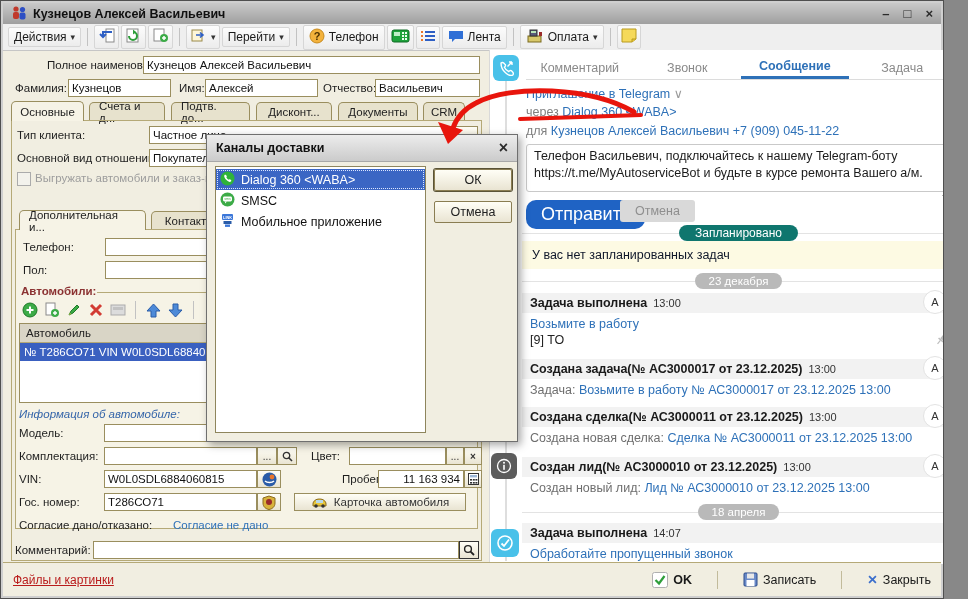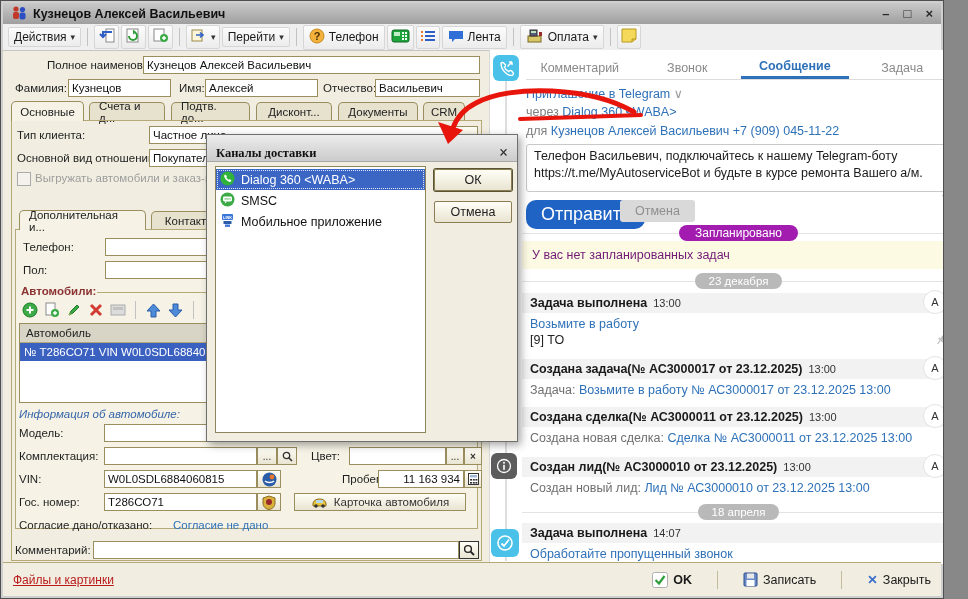--- a/index.html
+++ b/index.html
@@ -59,43 +59,43 @@
     border-radius:3px;padding:3px 7px;font-size:12.5px;line-height:17px;color:#1a1a1a;overflow:hidden;}
   .resizer{position:absolute;right:2px;bottom:2px;width:8px;height:8px;
     background:linear-gradient(135deg,transparent 60%,#b5b5b5 60%);}
   .btn-send{position:absolute;background:#1f63c4;color:#fff;border:none;border-radius:10px;
     padding:4px 15px;font-size:18px;font-family:inherit;}
   .btn-cancel{position:absolute;background:#d9d9d9;color:#8f8f8f;border:none;border-radius:3px;
     padding:4px 15px;font-size:12.5px;font-family:inherit;}
   .divider{position:absolute;left:32px;width:433px;height:18px;display:flex;align-items:center;}
   .divider:before,.divider:after{content:"";flex:1;height:1px;background:#e3e3e3;}
   .pill-gray{background:#b9b9b9;color:#fff;font-size:11.5px;padding:2px 14px;border-radius:10px;white-space:nowrap;}
-  .pill-green{background:#a21caf;color:#fff;font-size:12px;padding:1px 16px;border-radius:11px;white-space:nowrap;}
-  .banner{position:absolute;left:32px;width:433px;background:#fdfae3;color:#701a75;font-size:12.5px;
+  .pill-green{background:#0f766e;color:#fff;font-size:12px;padding:1px 16px;border-radius:11px;white-space:nowrap;}
+  .banner{position:absolute;left:32px;width:433px;background:#fdfae3;color:#0f172a;font-size:12.5px;
     padding:7px 10px;box-sizing:border-box;}
   .card{position:absolute;left:32px;width:433px;background:#fff;}
   .chead{background:#f2f2f2;height:20px;display:flex;align-items:center;gap:6px;padding:0 8px;}
   .ctitle{font-weight:bold;font-size:12.5px;color:#1a1a1a;white-space:nowrap;}
   .ctime{font-size:11px;color:#333;}
   .cbody{padding:3px 8px 4px 8px;font-size:12.5px;line-height:16px;}
   .cprefix{color:#6e6e6e;}
   .avatar{position:absolute;right:8px;top:-3px;width:22px;height:22px;border-radius:50%;background:#fff;
     border:1px solid #e3e3e3;display:flex;align-items:center;justify-content:center;
     font-size:11px;color:#333;}
   .pin{position:absolute;right:8px;bottom:4px;color:#bdbdbd;}
   .tlicon{position:absolute;width:26px;height:26px;border-radius:6px;display:flex;
     align-items:center;justify-content:center;}
   .tl-teal{background:#49c1e9;}
   .tl-dark{background:#5c5c5c;}
   .tline{position:absolute;left:504px;top:80px;width:2px;height:480px;background:#dedede;}
   
   .dialog{position:absolute;left:205px;top:133px;width:312px;height:308px;background:#f1eee1;
     border:1px solid #6f6f6f;box-shadow:3px 3px 8px rgba(0,0,0,.35);z-index:50;box-sizing:border-box;}
-  .dtitle{height:26px;background:linear-gradient(#ececec,#cbcbcb);display:flex;align-items:flex-end;
-    padding:0 9px;font-weight:bold;font-size:12.5px;color:#111;border-bottom:1px solid #a8a8a8;font-family:Liberation Serif, serif;}
+  .dtitle{height:26px;background:linear-gradient(#ececec,#cbcbcb);display:flex;align-items:center;
+    padding:0 9px;font-weight:bold;font-size:12.5px;color:#111;border-bottom:1px solid #a8a8a8;}
   .dclose{margin-left:auto;font-size:16px;font-weight:bold;color:#2b2b2b;line-height:16px;cursor:pointer;}
   .dlist{position:absolute;left:8px;top:31px;width:211px;height:267px;background:#fff;
     border:1px solid #8e855c;box-sizing:border-box;padding-top:2px;}
   .ditem{height:21px;display:flex;align-items:center;gap:6px;padding:0 4px;font-size:12.5px;color:#111;}
   .ditem.sel{background:#3b66c4;color:#fff;outline:1px dotted #dce6ff;outline-offset:-2px;}
   .dbtn{position:absolute;left:227px;width:78px;height:22px;display:flex;align-items:center;justify-content:center;
     background:linear-gradient(#fffef6,#e9e4d2);border:1px solid #8a7d52;border-radius:2px;
     font-size:12.5px;color:#222;box-sizing:border-box;}
   .dbtn.default{box-shadow:0 0 0 1px #5a5336;}
   

